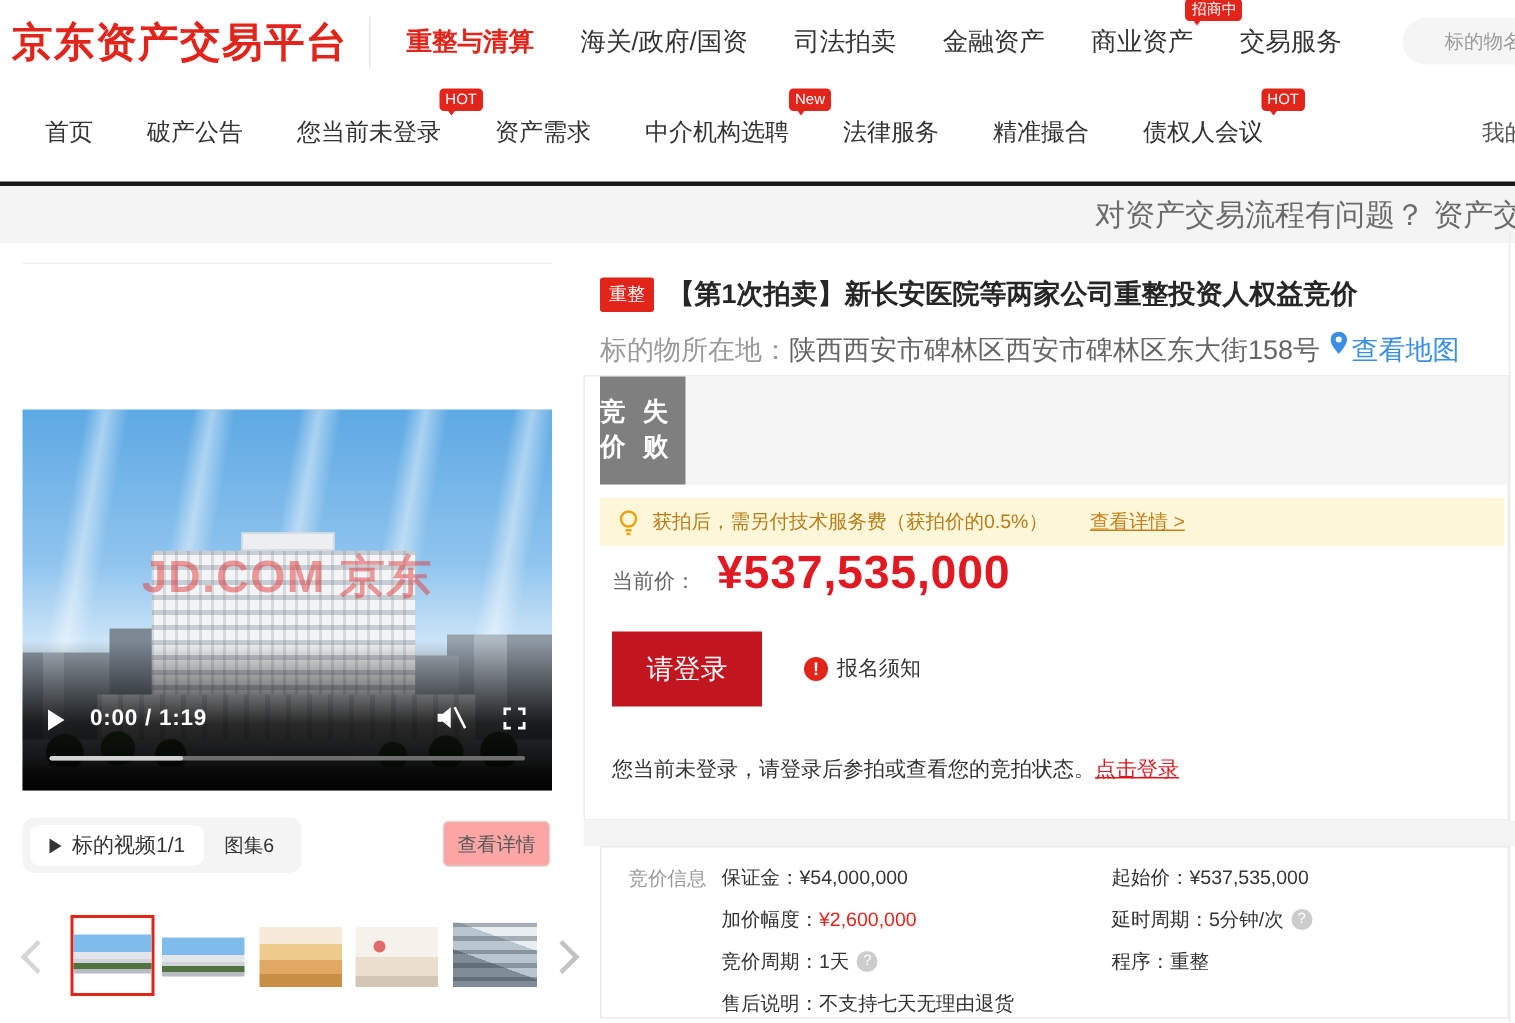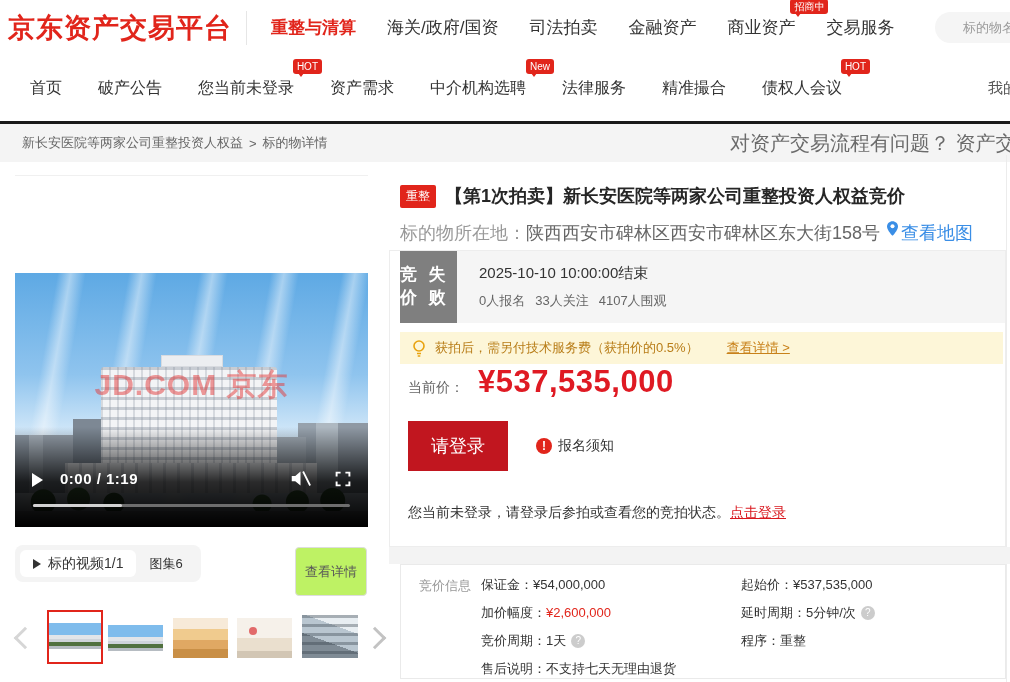--- a/index.html
+++ b/index.html
@@ -75,21 +75,21 @@
   .vicon + .vicon{margin-left:24px;}
   .vprog{position:absolute;left:18px;bottom:20px;width:317px;height:3px;background:#6e6e6e;border-radius:2px;cursor:pointer;}
   .vplayed{width:28%;height:100%;background:#d2d2d2;border-radius:2px;}
   
   .media-tabs{position:absolute;left:15px;top:545px;height:37px;background:#f4f4f4;border-radius:8px;
     display:inline-flex;align-items:center;padding:0 5px;}
   .mt-active{background:#fff;border-radius:6px;height:27px;display:flex;align-items:center;gap:7px;
     padding:0 13px;font-size:14px;color:#333;cursor:pointer;}
   .mt-play{width:0;height:0;border-left:8px solid #333;border-top:5px solid transparent;border-bottom:5px solid transparent;}
   .mt-gallery{padding:0 13px;font-size:13px;color:#333;cursor:pointer;}
-  .detail-btn{position:absolute;left:295px;top:547px;width:72px;height:49px;background:#bef264;border:1px solid #ddd;
+  .detail-btn{position:absolute;left:295px;top:547px;width:72px;height:31px;background:#fca5a5;border:1px solid #ddd;
     border-radius:4px;font-size:13px;color:#595959;cursor:pointer;font-family:"Liberation Sans","DejaVu Sans",sans-serif;}
   
   .thumbs{position:absolute;left:15px;top:608px;width:372px;height:62px;}
   .chev{position:absolute;top:22px;width:13px;height:13px;border-left:3px solid #d6d6d6;border-bottom:3px solid #d6d6d6;cursor:pointer;}
   .chev-l{left:2px;transform:rotate(45deg);}
   .chev-r{left:352px;border-color:#c3c3c3;transform:rotate(225deg);}
   .thumb{position:absolute;cursor:pointer;}
   .t-sel{left:32px;top:2px;width:52px;height:50px;border:2px solid #e1251b;background:#fff;}
   .pano{background:linear-gradient(180deg,#7fbcec 0 45%,#e2e5e9 45% 62%,#cfd4da 62% 74%,#51713f 74% 88%,#b6bcc2 88%);}
   .t-sel .pano{position:absolute;left:0;top:11px;width:52px;height:26px;}
@@ -188,25 +188,20 @@
   <span class="sn-item">
     <span>债权人会议</span>
     <span class="bubble">HOT</span>
   </span>
   <span class="sn-right">我的</span>
 </div>
 
 <div class="blackbar"></div>
 
 <div class="crumbbar">
-  <div class="crumb-left">
-    <span class="crumb-parent">新长安医院等两家公司重整投资人权益</span>
-    <span>&gt;</span>
-    <span>标的物详情</span>
-  </div>
   <span class="crumb-help">对资产交易流程有问题？ 资产交易客</span>
 </div>
 
 <div class="edge-line"></div>
 
 <div class="video">
   <div class="photo">
     <div class="bl1"></div>
     <div class="bl2"></div>
     <div class="br1"></div>
@@ -272,28 +267,20 @@
     <span class="map-link">查看地图</span>
   </div>
 </div>
 
 <div class="bid-panel">
   <div class="status-bar">
     <div class="fail-box">
       <span>竞价</span>
       <span>失败</span>
     </div>
-    <div class="status-info">
-      <div class="end-time">2025-10-10 10:00:00结束</div>
-      <div class="stats">
-        <span>0人报名</span>
-        <span>33人关注</span>
-        <span>4107人围观</span>
-      </div>
-    </div>
   </div>
 
   <div class="notice">
     <svg class="bulb" width="14" height="19" viewBox="0 0 14 19">
       <circle cx="7" cy="7" r="5" fill="none" stroke="#e8a20f" stroke-width="1.6"></circle>
       <path d="M5 14.5h4 M5.7 17h2.6" stroke="#e8a20f" stroke-width="1.6"></path>
     </svg>
     <span>获拍后，需另付技术服务费（获拍价的0.5%）</span>
     <span class="notice-link">查看详情 &gt;</span>
   </div>

